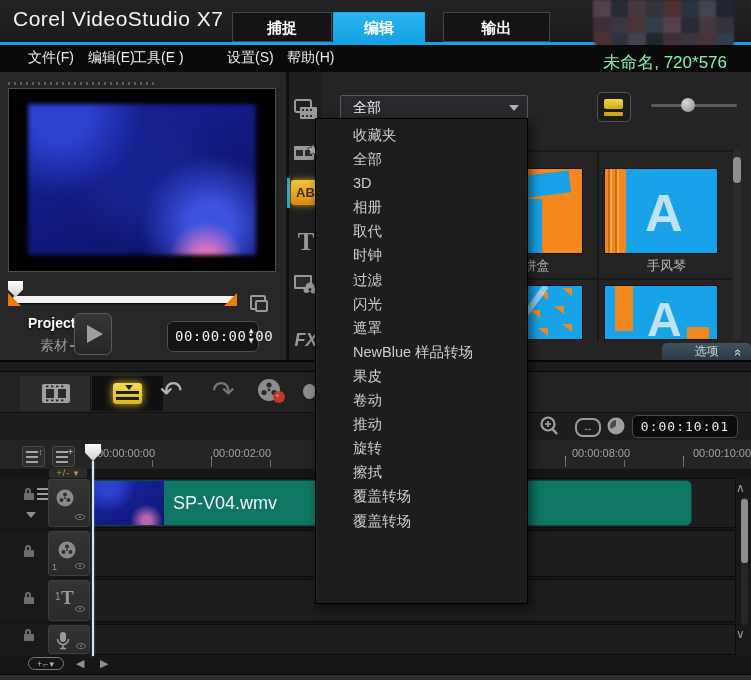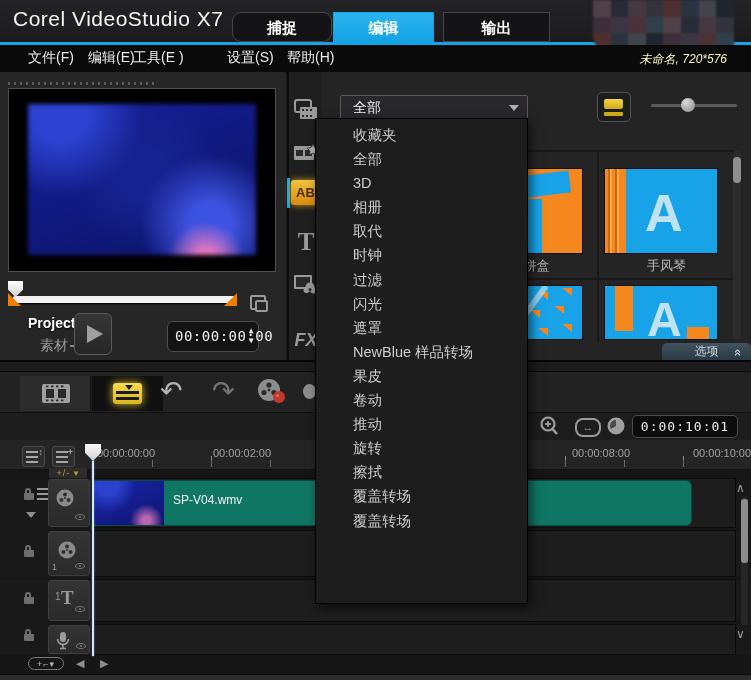--- a/index.html
+++ b/index.html
@@ -12,21 +12,21 @@
   .logo{left:13px;top:7px;font-size:21px;color:#f4f4f4;letter-spacing:.5px;font-weight:500;}
   .tab{top:12px;height:30px;line-height:30px;text-align:center;font-size:15px;font-weight:bold;color:#fff;
        background:#141416;border:1px solid #454547;box-sizing:border-box;}
   .tab.active{background:linear-gradient(#2cb4ef,var(--accent));border-color:var(--accent);}
   .mosaic{left:593px;top:0px;width:158px;height:50px;border-radius:0 0 0 14px;overflow:hidden;
           display:flex;flex-wrap:wrap;filter:blur(1px);}
   .mosaic div{width:17.6px;height:16.7px;}
   
   .menubar{left:0;top:45px;width:751px;height:27px;background:#0a0a0a;border-bottom:1px solid #000;}
   .menuitem{top:49px;font-size:14px;color:#ececec;}
-  .projinfo{top:51px;right:24px;font-size:12px;color:#fef9c3;font-style:italic;}
+  .projinfo{top:51px;right:24px;font-size:17px;color:#86efac;}
   
   .prevpanel{left:0;top:72px;width:286px;height:288px;background:#262626;}
   .dots{height:3px;background:repeating-linear-gradient(90deg,#5c5c5c 0 2px,transparent 2px 6px);}
   .vframe{left:8px;top:88px;width:268px;height:184px;background:#000;border:1px solid #505050;box-sizing:border-box;overflow:hidden;}
   .vimg{position:absolute;left:19px;top:15px;width:228px;height:151px;
         background:
           radial-gradient(circle at 78% 103%, rgba(235,120,190,.95) 0 4%, rgba(235,120,190,0) 16%),
           radial-gradient(circle at 80% 80%, #3d52e0 0 10%, rgba(61,82,224,0) 32%),
           radial-gradient(circle at 14% 6%, #2c41cf 0 12%, rgba(44,65,207,0) 34%),
           radial-gradient(circle at 50% 45%, #16228f 0 18%, rgba(22,34,143,0) 55%),
@@ -112,21 +112,21 @@
                border-bottom:none;border-radius:4px 4px 0 0;box-sizing:border-box;}
   .eyeic{position:absolute;width:10px;height:6px;border:1px solid #777;border-radius:50%;box-sizing:border-box;}
   .eyeic:after{content:"";position:absolute;left:3px;top:1px;width:2px;height:2px;background:#777;border-radius:50%;}
   .clip{left:93px;top:480px;width:599px;height:46px;background:var(--clip-teal);border-radius:0 6px 6px 0;
         border:1px solid #0a4a3c;box-sizing:border-box;overflow:hidden;}
   .clipthumb{position:absolute;left:0;top:0;width:70px;height:100%;
         background:
           radial-gradient(circle at 75% 90%, rgba(230,120,190,.8) 0 6%, rgba(230,120,190,0) 25%),
           radial-gradient(circle at 20% 10%, #2c41cf 0 14%, rgba(44,65,207,0) 40%),
           linear-gradient(155deg,#1a25a8,#0e1570);}
-  .clipname{position:absolute;left:79px;top:12px;font-size:12px;color:#f2f2f2;}
+  .clipname{position:absolute;left:79px;top:12px;font-size:18px;color:#f2f2f2;}
   .playline{left:92px;top:461px;width:2px;height:195px;background:#d9e6f2;box-shadow:0 0 2px #4a90d0;z-index:6;}
   .playmark{left:85px;top:444px;width:16px;height:17px;background:linear-gradient(#fdfdfd,#cfcfcf);
             clip-path:polygon(0 0,100% 0,100% 52%,50% 100%,0 52%);z-index:7;}
   .tscroll-track{left:741px;top:497px;width:7px;height:128px;background:#262626;border-radius:3px;}
   .tscroll-thumb{left:741px;top:499px;width:7px;height:64px;background:#8d8d8d;border-radius:3px;}
   .chev{color:#9a9a9a;font-size:12px;}
   .navarrow{font-size:11px;color:#8f8f8f;}
   .addtrack{left:28px;top:657px;width:36px;height:13px;border:1px solid #7a7a7a;border-radius:7px;
             font-size:9px;color:#b5b5b5;line-height:12px;text-align:center;box-sizing:border-box;letter-spacing:1px;}
   .bottomstrip{left:0;top:674px;width:751px;height:6px;background:#2d2d2d;border-top:1px solid #090909;box-sizing:border-box;}
@@ -137,22 +137,22 @@
   svg{display:block;}
 </style>
 </head>
 <body>
 
 <div id="app">
 
   <div class="abs titlebar"></div>
   <div class="abs accentline"></div>
   <div class="abs logo">Corel VideoStudio X7</div>
-  <div class="abs tab" style="left:232px;width:100px;border-radius:9px;">捕捉</div>
-  <div class="abs tab active" style="left:333px;width:101px;">编辑</div>
+  <div class="abs tab" style="left:232px;width:100px;">捕捉</div>
+  <div class="abs tab active" style="left:333px;width:92px;">编辑</div>
   <div class="abs tab" style="left:443px;width:107px;">输出</div>
   <div class="abs mosaic">
       <div style="background: rgb(81, 64, 73);"></div>
       <div style="background: rgb(39, 43, 53);"></div>
       <div style="background: rgb(69, 56, 63);"></div>
       <div style="background: rgb(51, 51, 59);"></div>
       <div style="background: rgb(78, 47, 48);"></div>
       <div style="background: rgb(44, 51, 64);"></div>
       <div style="background: rgb(67, 67, 75);"></div>
       <div style="background: rgb(32, 38, 46);"></div>

